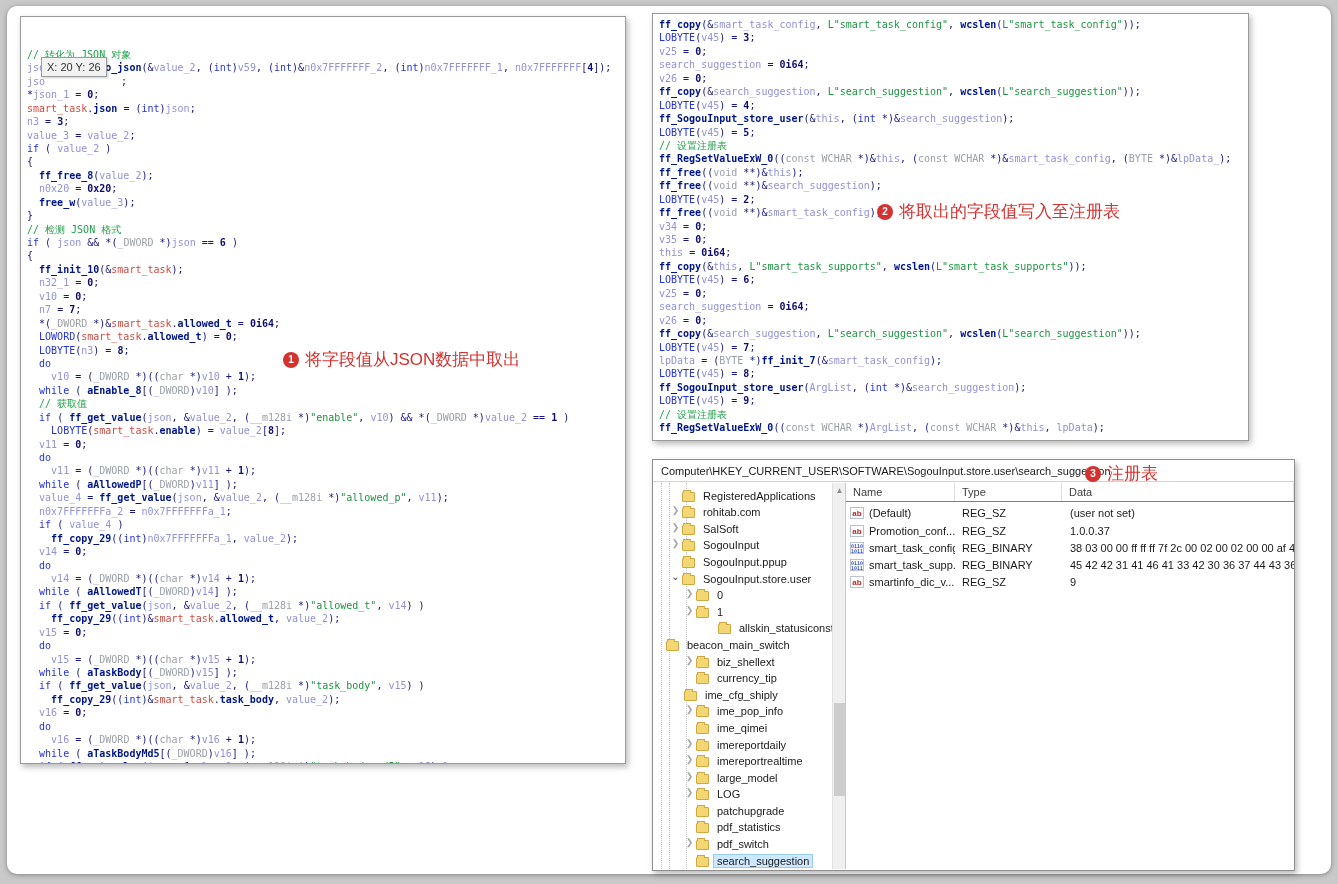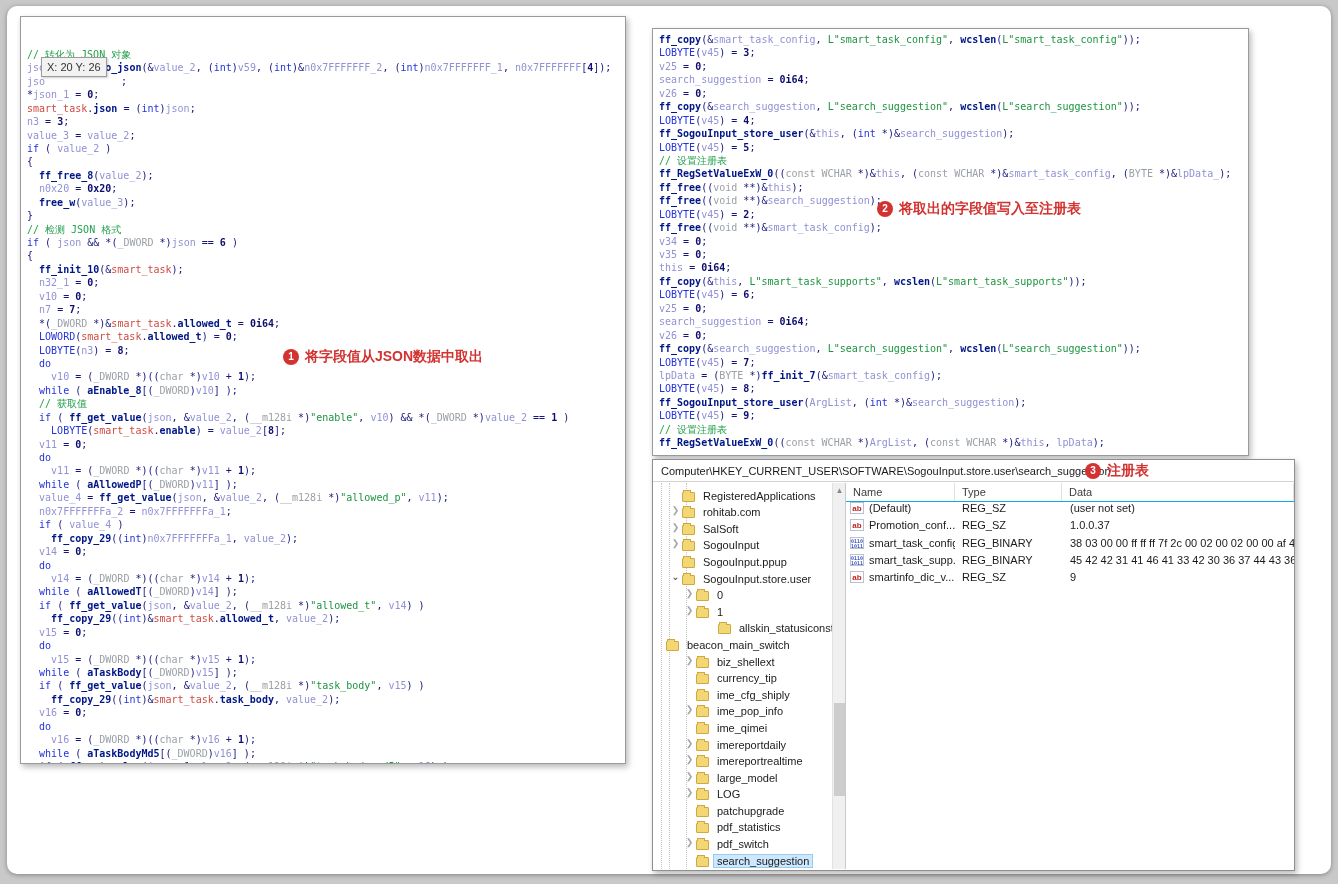--- a/index.html
+++ b/index.html
@@ -9,40 +9,40 @@
   .card { position:absolute; left:7px; top:6px; width:1324px; height:868px;
           background:#ffffff; border-radius:10px; box-shadow:0 1px 5px rgba(0,0,0,.35); }
 
   
   .code-panel { position:absolute; background:#fff; border:1px solid #9a9a9a;
                 box-shadow:2px 3px 6px rgba(0,0,0,.28); overflow:hidden;
                 padding:4px 0 0 6px;
                 font-family:"DejaVu Sans Mono", monospace; font-size:10px;
                 line-height:13.45px; white-space:pre; }
   #left-code  { left:20px;  top:16px;  width:606px; height:748px; }
-  #right-code { left:652px; top:28px;  width:597px; height:428px; }
+  #right-code { left:652px; top:13px;  width:597px; height:428px; }
   .code-line { height:13.45px; }
   .c-def{color:#16167e} .c-kw{color:#2433d8} .c-ty{color:#9aa0a6}
   .c-var{color:#9191d5} .c-fn{color:#001687;font-weight:bold}
   .c-red{color:#cf4a42} .c-com{color:#23a04c} .c-str{color:#1d9440}
   .c-num{color:#0d0d70;font-weight:bold}
   .tt-spacer{display:inline-block;width:76px;}
 
   
   .tooltip { position:absolute; left:20px; top:40px; z-index:40;
              background:#f2f2f2; border:1px solid #9b9b9b; color:#333;
              font:11px/16px "Liberation Sans", sans-serif; padding:1px 5px;
              box-shadow:1px 1px 2px rgba(0,0,0,.2); white-space:nowrap; }
 
   
   .note { position:absolute; z-index:50; display:flex; align-items:center; gap:6px; }
   .note-badge { width:16px; height:16px; border-radius:50%; background:#d23330;
                 color:#fff; font:bold 10px/16px "Liberation Sans", sans-serif;
                 text-align:center; flex:0 0 auto; }
-  .note-text { color:#d23330; font-weight:bold; font-size:14px;
+  .note-text { color:#d23330; font-weight:normal; font-size:17px;
                font-family:"Liberation Sans", sans-serif; white-space:nowrap; }
   #note-1 { left:283px; top:348px; }
   #note-2 { left:877px; top:200px; }
   #note-3 { left:1085px; top:462px; }
 
   
   #registry { position:absolute; left:652px; top:459px; width:643px; height:412px;
               background:#fff; border:1px solid #8f8f8f;
               box-shadow:2px 3px 6px rgba(0,0,0,.28); font-size:11px; color:#1a1a1a; }
   .addr-bar { height:22px; border-bottom:1px solid #d2d2d2; display:flex;
@@ -71,21 +71,21 @@
                      color:#8a8a8a; font-size:8px; text-align:center; line-height:14px; }
   .tree-thumb { position:absolute; left:1px; width:11px; top:57%; height:24%;
                 background:#cdcdcd; }
 
   .vlist { flex:1; position:relative; overflow:hidden; }
   .vhead { display:flex; height:19px; border-bottom:1px solid #0ea5e9;
            color:#3c3c3c; align-items:center; }
   .vhead .hc { border-right:1px solid #e0e0e0; height:100%; display:flex;
                align-items:center; padding-left:7px; }
   .hc-name{ width:109px; } .hc-type{ width:107px; } .hc-data{ flex:1; border-right:none; }
-  .vrow { display:flex; height:17.3px; align-items:flex-start; }
+  .vrow { display:flex; height:17.3px; align-items:flex-end; }
   .vc-name { width:109px; display:flex; align-items:center; padding-left:4px;
              white-space:nowrap; overflow:hidden; }
   .vc-type { width:107px; padding-left:7px; white-space:nowrap; }
   .vc-data { flex:1; padding-left:8px; white-space:nowrap; overflow:hidden; }
   .vicon { width:14px; height:12px; flex:0 0 auto; margin-right:5px; border:1px solid #b9c2cc;
            background:#fff; font-weight:bold; text-align:center; position:relative; }
   .vicon.str { color:#c22626; font:bold 8px/11px "Liberation Sans",sans-serif; }
   .vicon.bin { color:#3a55c4; font:bold 5px/5px "DejaVu Sans Mono",monospace;
                white-space:pre; padding-top:1px; }
 </style>
@@ -165,21 +165,21 @@
           <div class="tree-row" style="padding-left: 30px;">
             <span class="arrow">❯</span>
             <span class="folder"></span>
             <span class="tree-label">biz_shellext</span>
           </div>
           <div class="tree-row" style="padding-left: 30px;">
             <span class="arrow"></span>
             <span class="folder"></span>
             <span class="tree-label">currency_tip</span>
           </div>
-          <div class="tree-row" style="padding-left: 30px;">
+          <div class="tree-row" style="padding-left: 18px;">
             <span class="arrow"></span>
             <span class="folder"></span>
             <span class="tree-label">ime_cfg_shiply</span>
           </div>
           <div class="tree-row" style="padding-left: 30px;">
             <span class="arrow">❯</span>
             <span class="folder"></span>
             <span class="tree-label">ime_pop_info</span>
           </div>
           <div class="tree-row" style="padding-left: 30px;">

